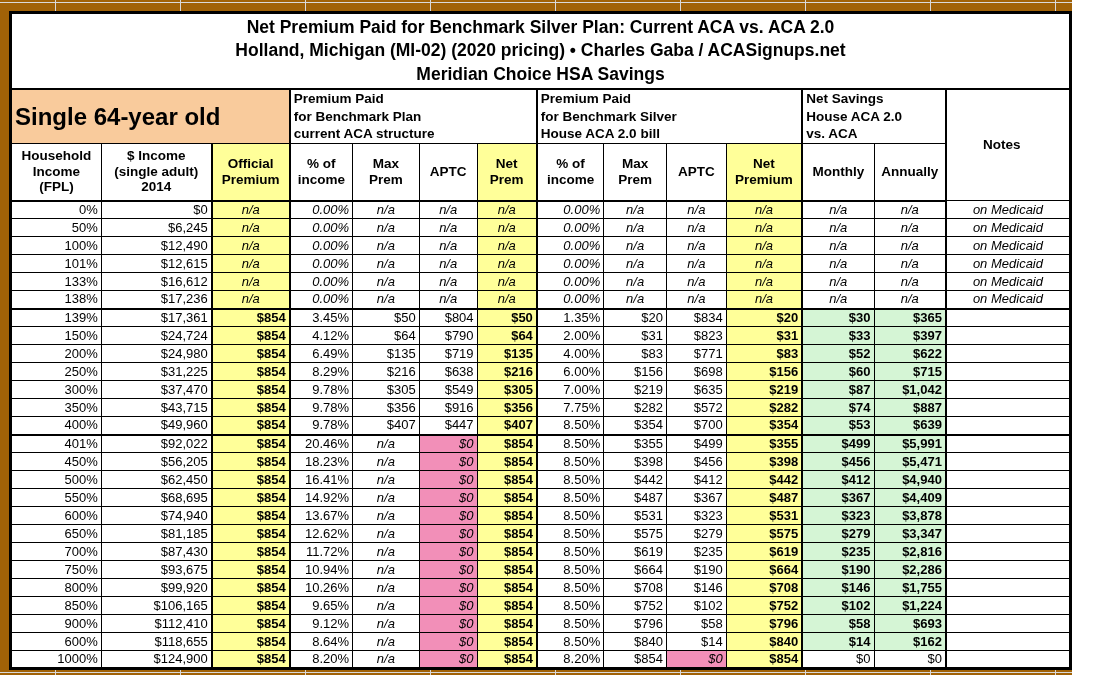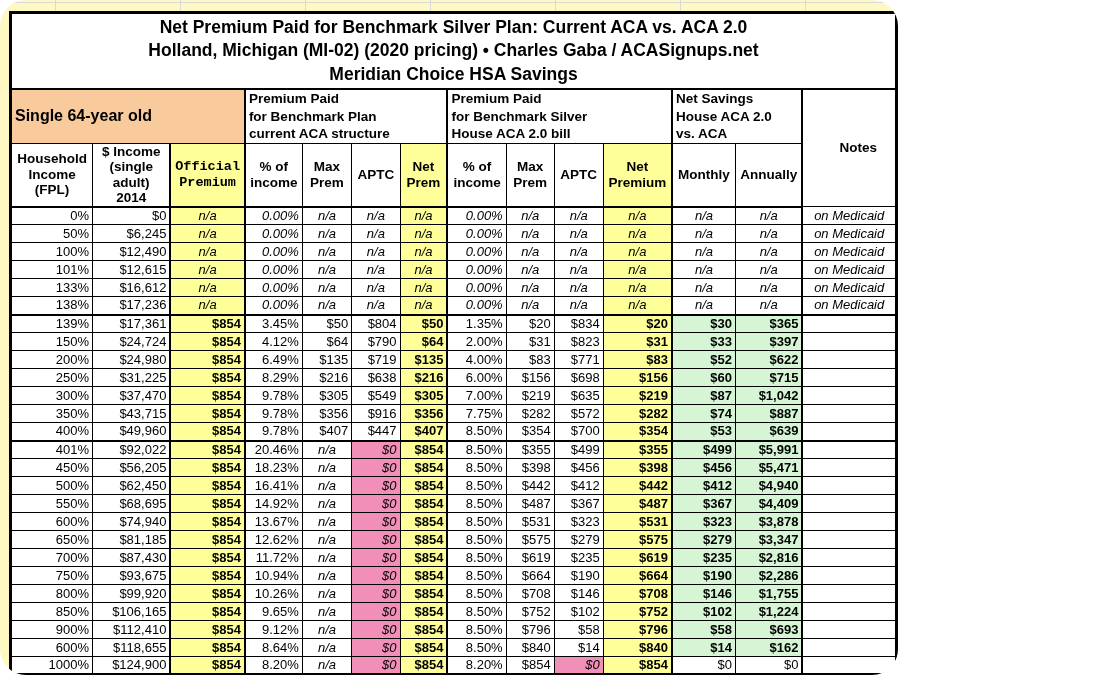--- a/index.html
+++ b/index.html
@@ -1,41 +1,41 @@
 <!DOCTYPE html>
 <html><head>
 <meta charset="utf-8">
 <style>
   html,body{margin:0;padding:0;background:#fff;}
-  .sheet{position:relative;width:898px;height:675px;background:#fef9c3;
-         font-family:"Liberation Sans",sans-serif;overflow:hidden;color:#000;border-radius:26px;}
+  .sheet{position:relative;width:1072px;height:675px;background:#a16207;
+         font-family:"Liberation Sans",sans-serif;overflow:hidden;color:#000;}
   .gridline{position:absolute;background:#d9d9d9;}
   .gv{width:1px;top:0;bottom:0;}
   .gh{height:1px;left:0;right:0;}
   table.premium{position:absolute;left:9px;top:11px;border-collapse:collapse;
         table-layout:fixed;background:#fff;border:3px solid #000;}
   td,th{border:1px solid #000;padding:0 3px;font-size:13px;vertical-align:middle;
         overflow:hidden;white-space:nowrap;}
   .titlecell{height:72px;text-align:center;border-bottom:2px solid #000;padding:1px 4px;}
   .titleline{font-weight:bold;font-size:17.5px;line-height:1.32;white-space:nowrap;}
   tr.sectionrow th{height:52px;font-weight:bold;font-size:13.5px;text-align:left;
         line-height:1.3;white-space:pre-line;border-bottom:1px solid #000;}
-  tr.sectionrow th.profile{font-size:16px;background:var(--orange);}
+  tr.sectionrow th.profile{font-size:24px;background:var(--orange);}
   tr.headrow th{height:56px;font-weight:bold;font-size:13.5px;text-align:center;
         line-height:1.15;white-space:pre-line;border-bottom:2px solid #000;}
   th.noteshead{font-size:14px;padding-left:36px;}
   .yellow{background:var(--yellow);}
   .pink{background:var(--pink);}
   .green{background:var(--green);}
   .b{font-weight:bold;}
   .i{font-style:italic;}
   .c{text-align:center;}
   .r{text-align:right;}
   .thickR{border-right:2px solid #000 !important;}
-  .thickL{border-left:2px solid #000 !important;font-family:Liberation Mono, monospace;}
+  .thickL{border-left:2px solid #000 !important;}
   tr.datarow{height:18px;}
   tr.datarow td{line-height:16px;}
   tbody td:nth-child(3){border-left:2px solid #000;border-right:2px solid #000;}
   tbody td:nth-child(7),tbody td:nth-child(11),tbody td:nth-child(13){border-right:2px solid #000;}
   tr.group-end td{border-bottom:2px solid #000;}
 </style>
 </head>
 <body>
 
 <div class="sheet" style="--orange: #F9CB9C; --yellow: #FFFF99; --pink: #F28FB8; --green: #D5F5D5;">

